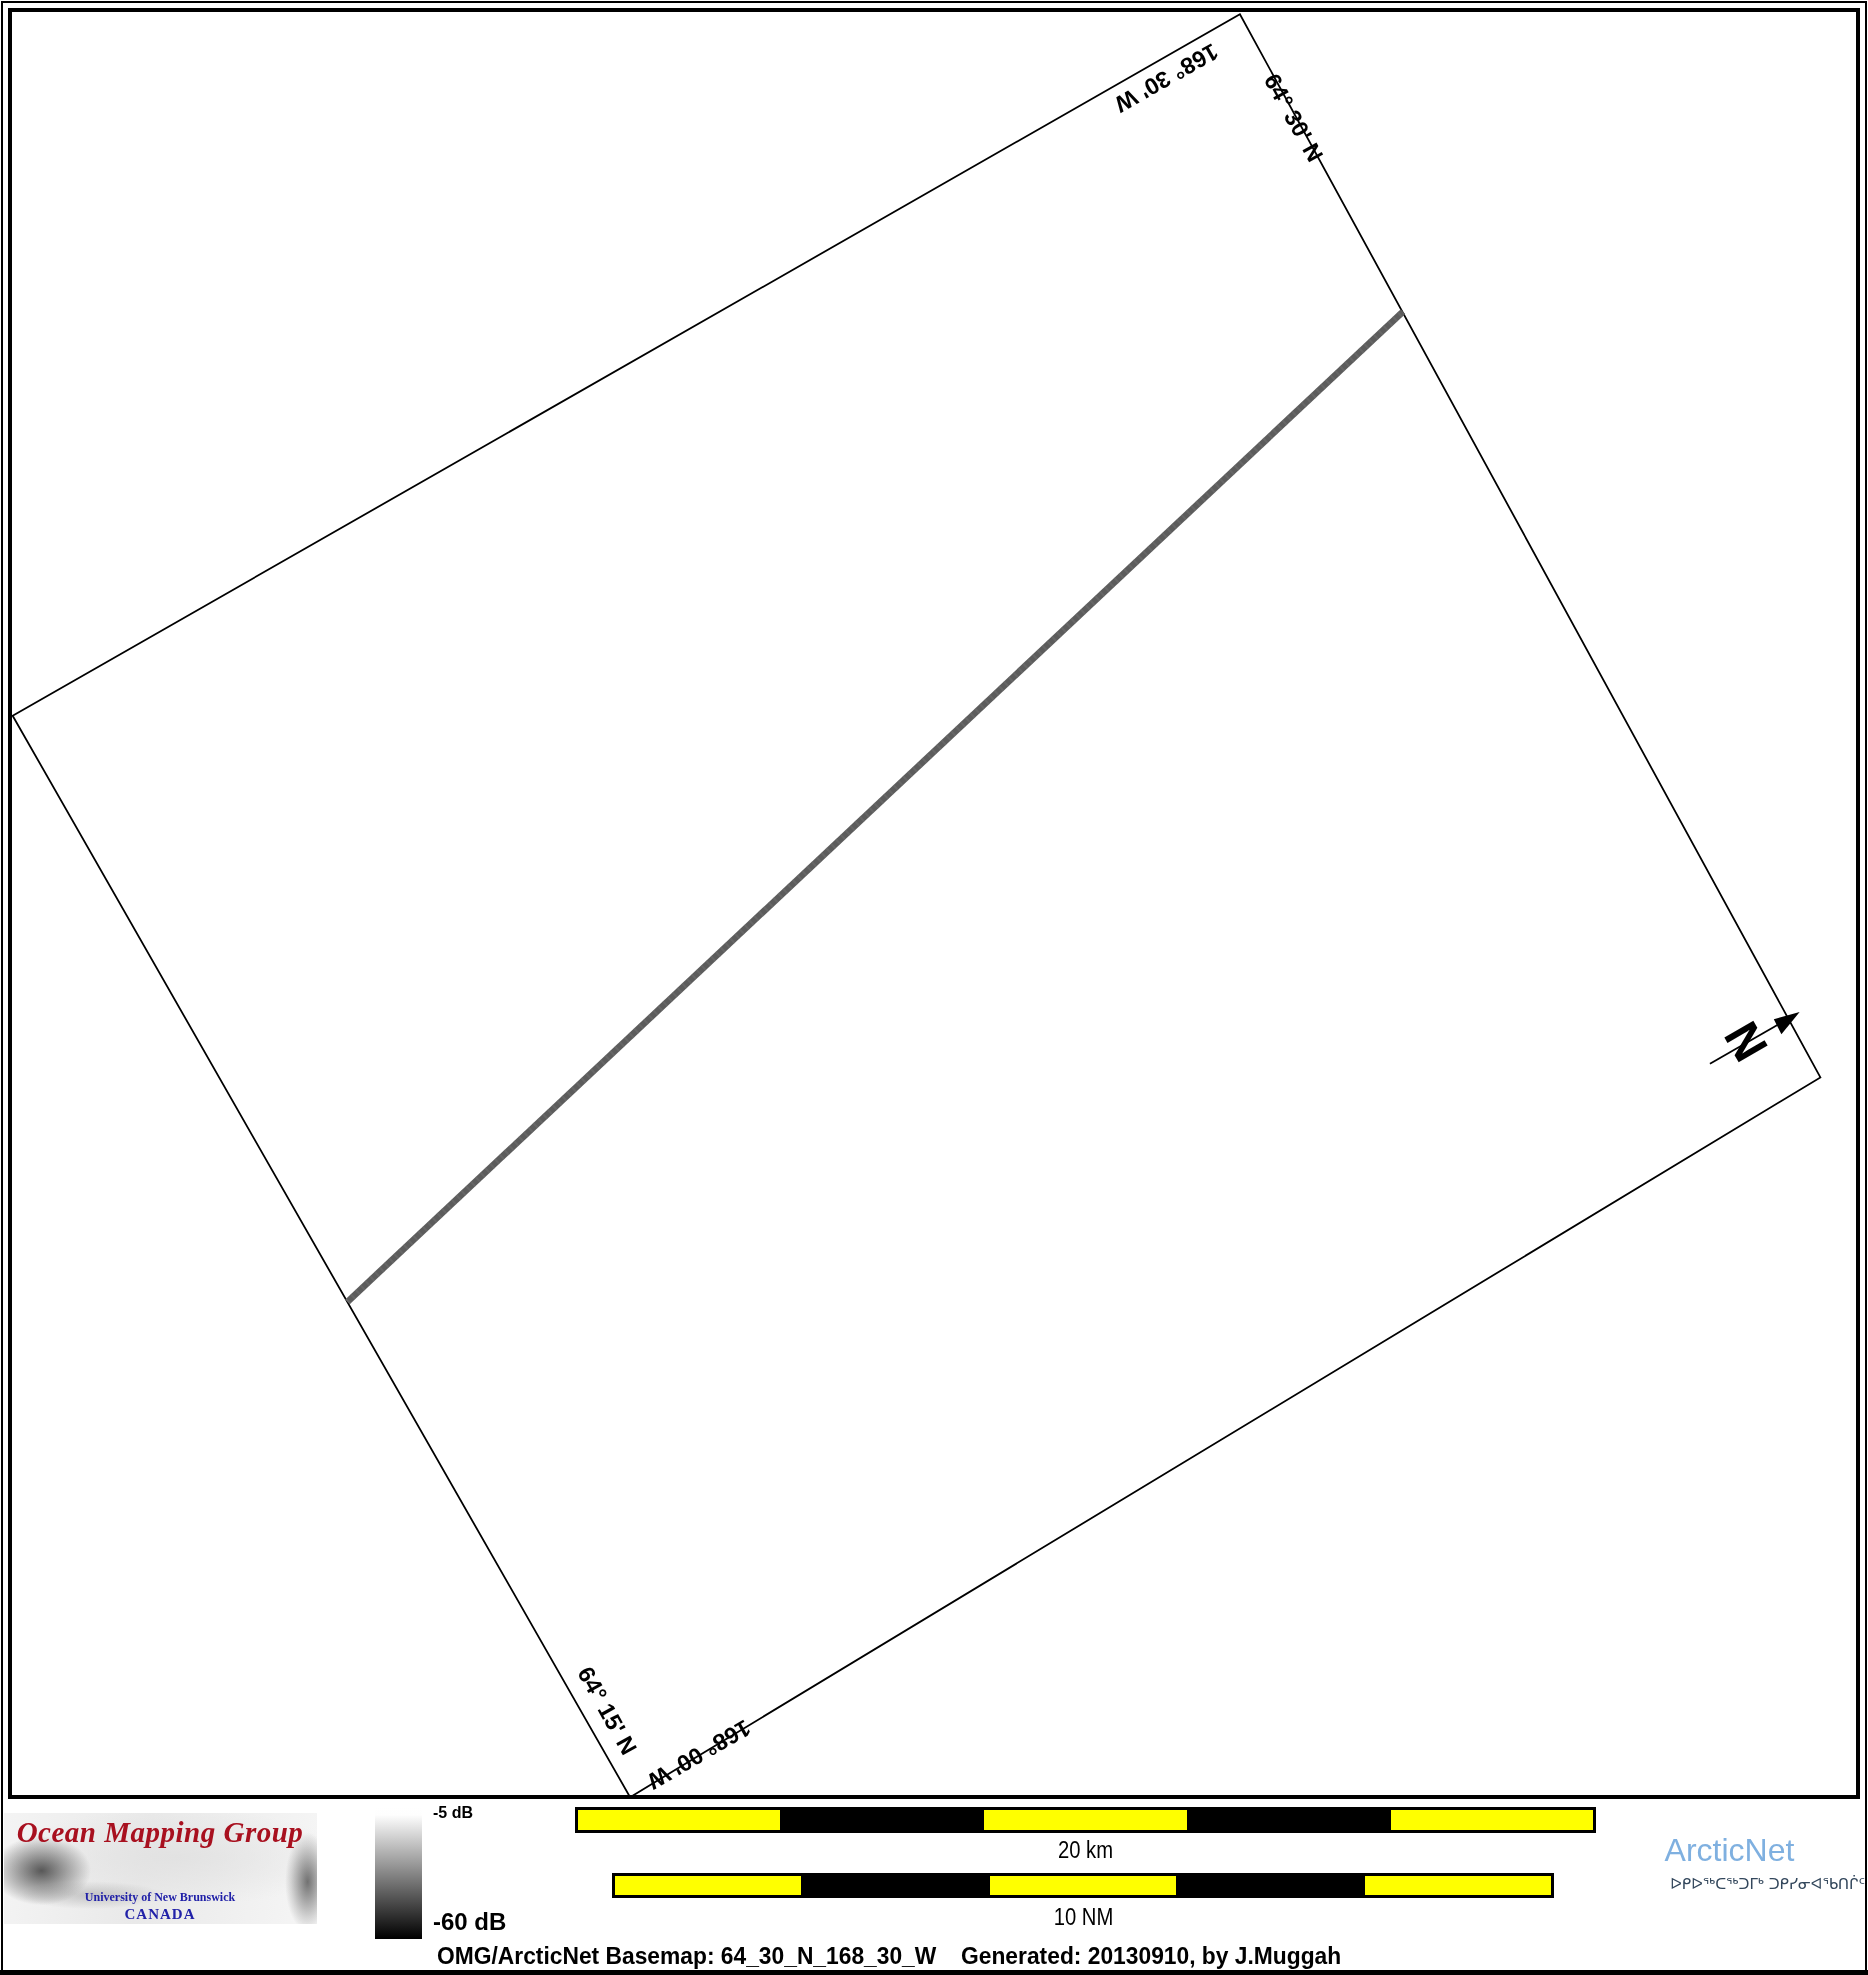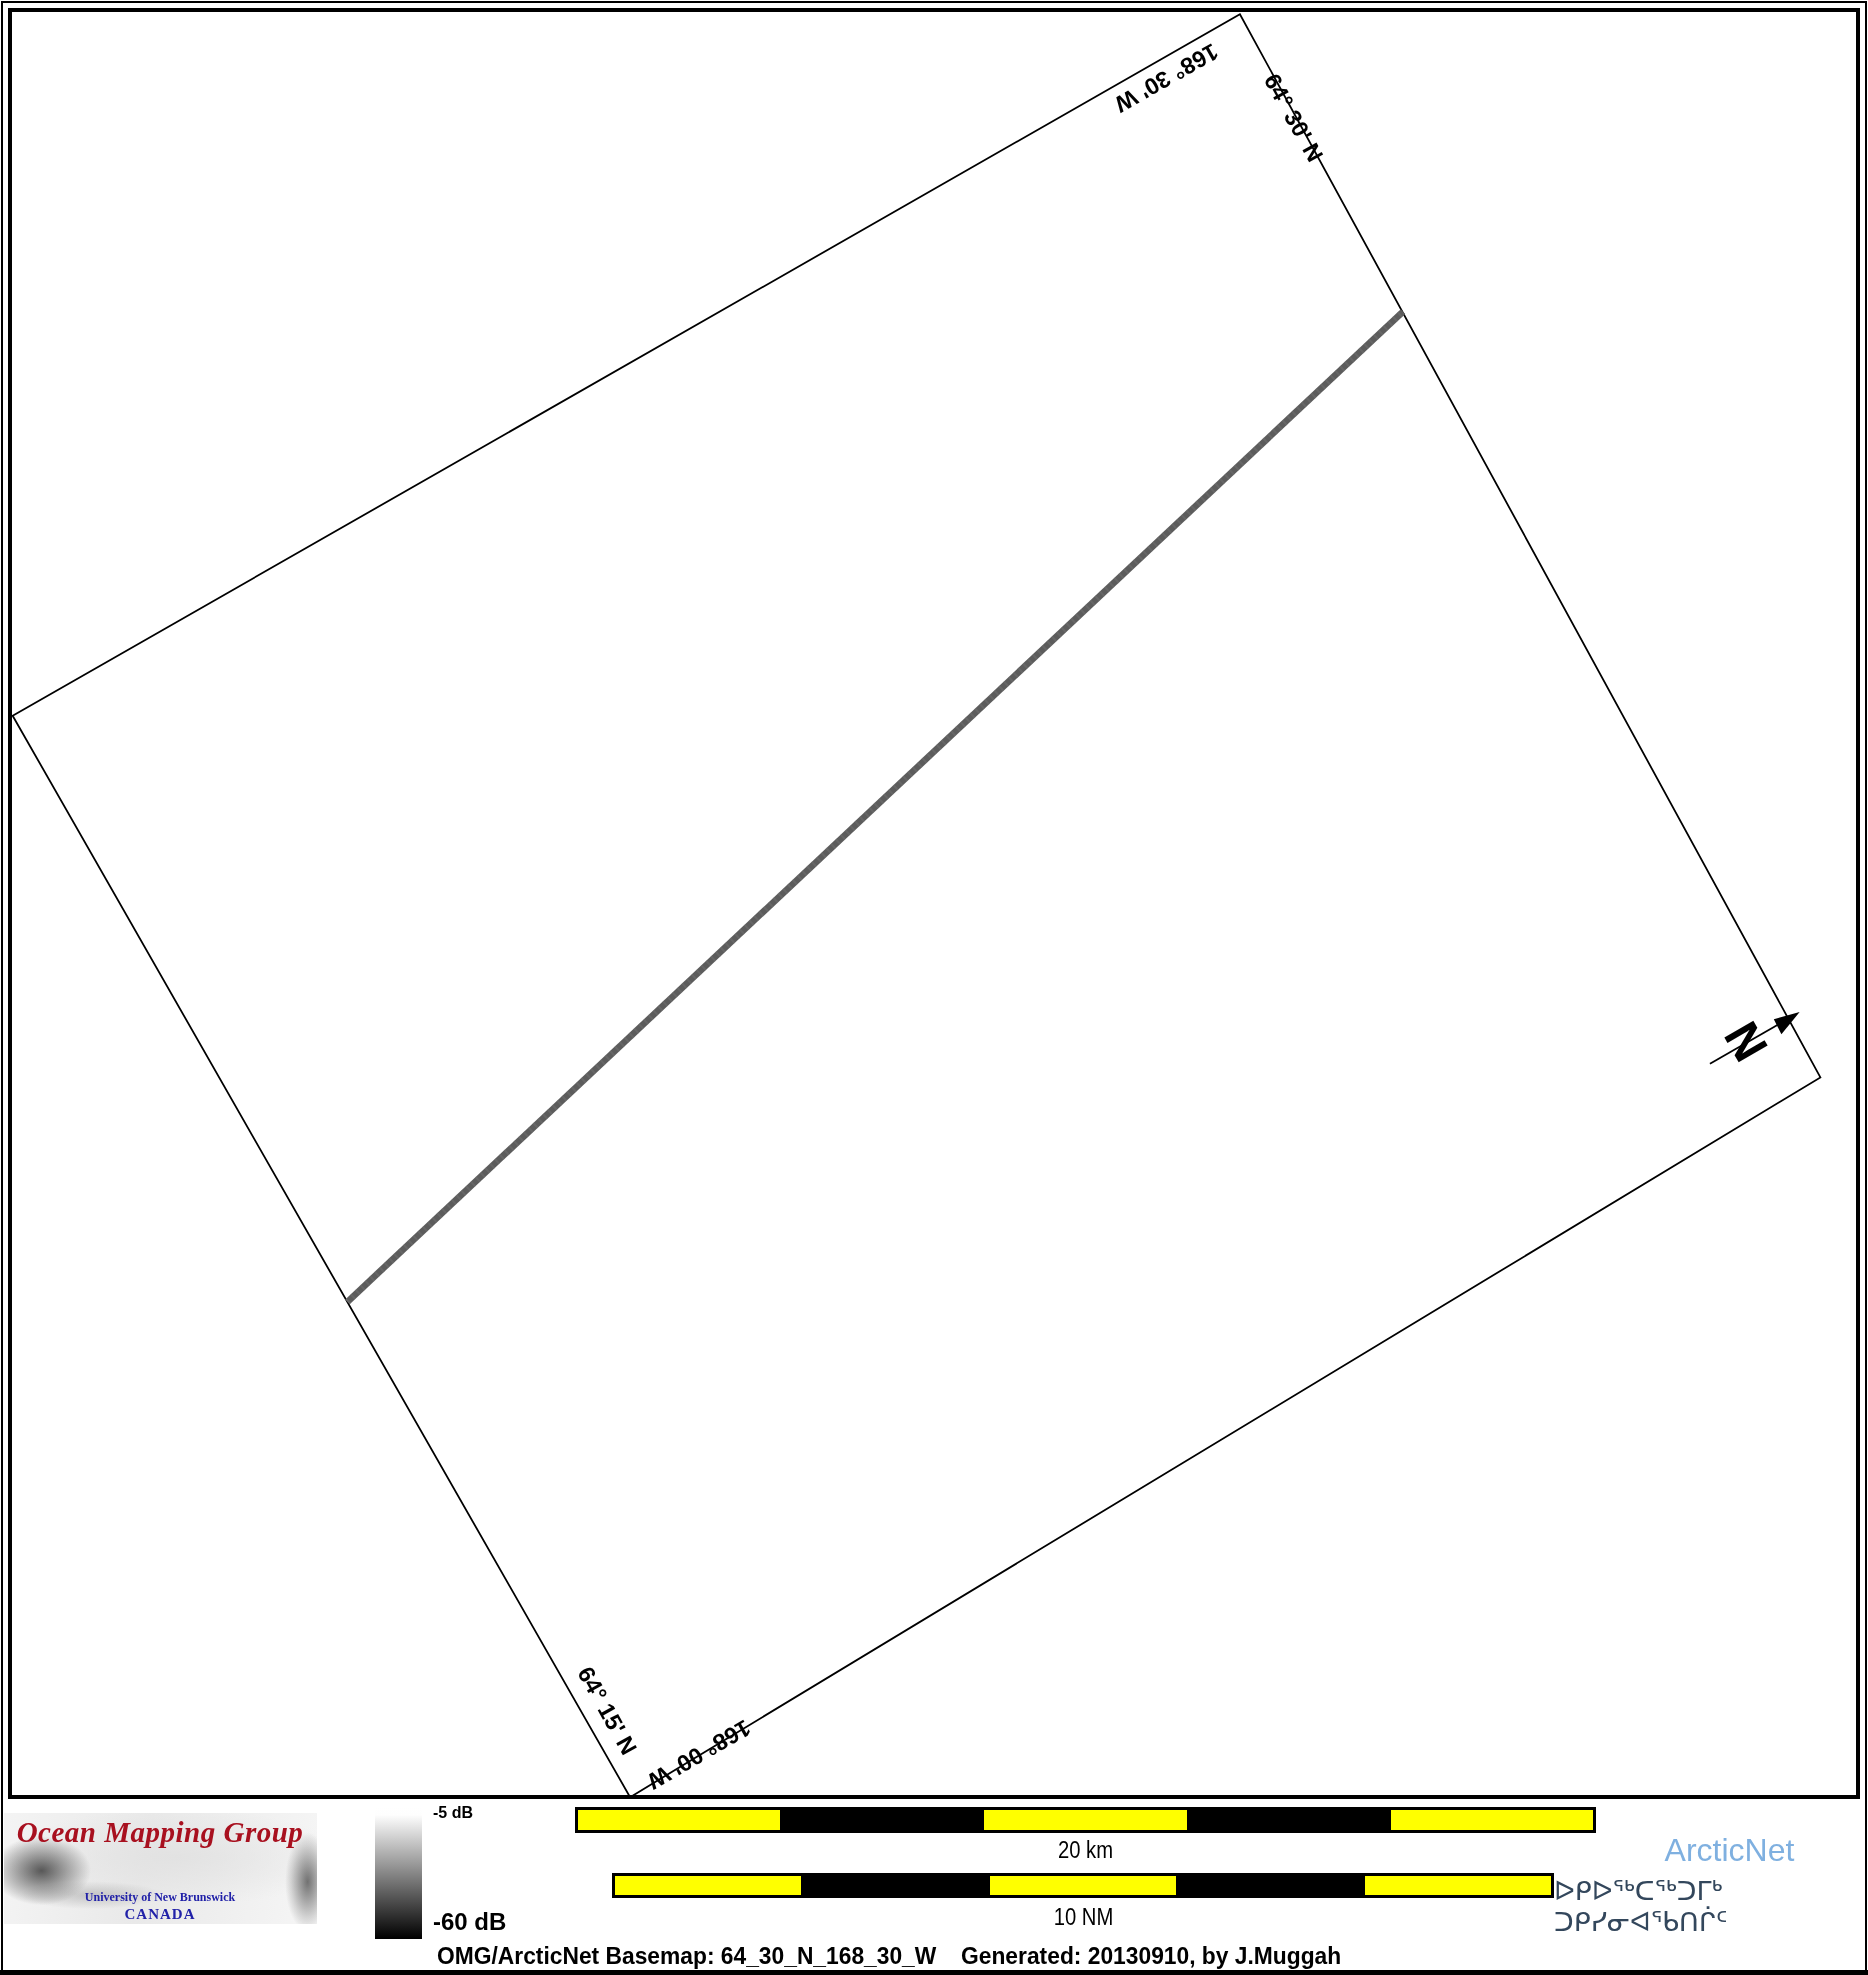--- a/index.html
+++ b/index.html
@@ -48,22 +48,22 @@
   .seg.y{background:#ffff00;border:1.5px solid #000;}
   .seg.b{background:#000000;}
   .sbar-label{position:absolute;text-align:center;font-size:23px;color:#000;
               transform:scaleX(.88);transform-origin:center;}
   .lbl-km{left:984px;top:38px;width:203px;}
   .lbl-nm{left:982px;top:105px;width:203px;}
 
   
   .an-name{position:absolute;left:1636px;top:33px;width:187px;text-align:center;
            font-size:32px;letter-spacing:0px;}
-  .an-syll{position:absolute;left:1554px;top:76px;width:311px;text-align:left;
-           font-family:"DejaVu Sans",sans-serif;font-size:27px;}
+  .an-syll{position:absolute;left:1554px;top:76px;width:311px;text-align:right;
+           font-family:"DejaVu Sans",sans-serif;font-size:15px;}
 
   
   .caption{position:absolute;left:437px;top:143px;white-space:nowrap;
            font-weight:bold;font-size:24px;color:#000;
            transform:scaleX(.95);transform-origin:left center;}
   .caption .gap{display:inline-block;width:26px;}
 </style>
 </head>
 <body>
 

